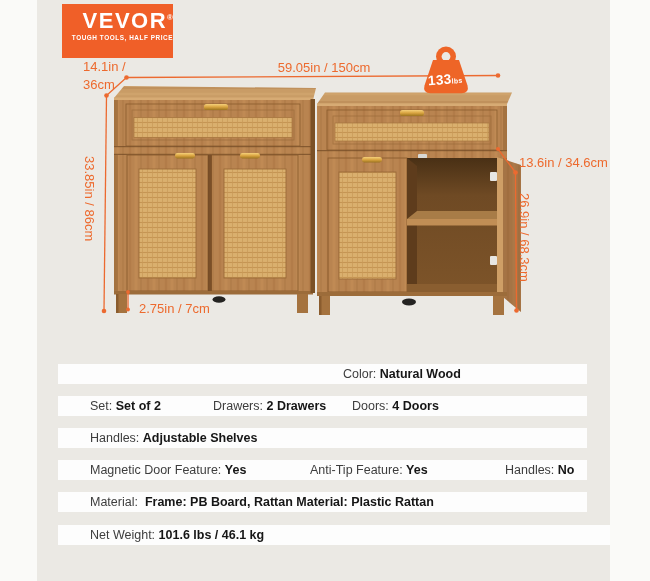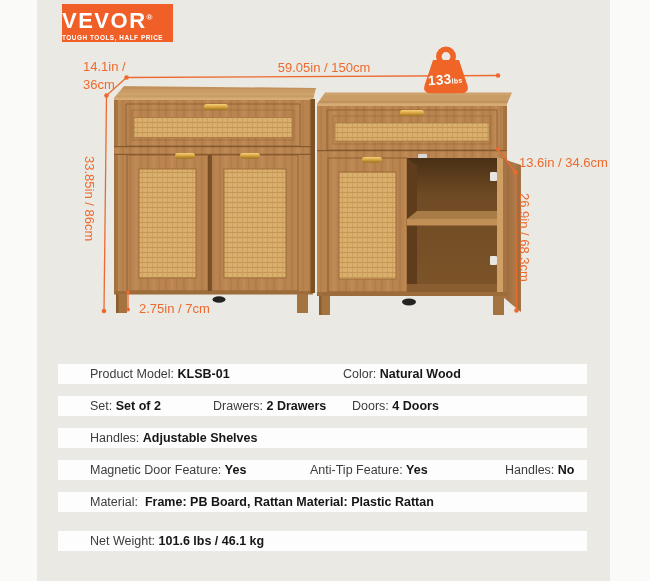--- a/index.html
+++ b/index.html
@@ -3,21 +3,21 @@
 <meta charset="utf-8">
 <style>
   html,body{margin:0;padding:0;}
   body{
     width:650px;height:581px;position:relative;overflow:hidden;
     background:#fafaf8;
     font-family:"Liberation Sans", sans-serif;
   }
   .panel{position:absolute;left:37px;top:0;width:573px;height:581px;background:#ebe9e4;}
   
-  .logo{position:absolute;left:62px;top:4px;width:111px;height:38px;background:#f05f28;color:#fff;text-align:left;}
+  .logo{position:absolute;left:62px;top:4px;width:111px;height:54px;background:#f05f28;color:#fff;text-align:right;}
   .logo-name{font-size:22px;font-weight:bold;letter-spacing:1.5px;line-height:24px;margin-top:2px;}
   .reg{font-size:8px;vertical-align:super;letter-spacing:0;}
   .logo-tagline{font-size:6.4px;font-weight:bold;letter-spacing:0.55px;margin-top:1px;}
   
   svg.illu{position:absolute;left:0;top:0;width:650px;height:581px;}
   
   .dim{position:absolute;color:#ed6a2e;font-size:13px;line-height:1.4;white-space:nowrap;}
   .dim-rot{transform-origin:0 0;transform:rotate(90deg);}
   #dim-width{left:259px;top:59px;width:130px;text-align:center;}
   #dim-depth{left:83px;top:58px;}
@@ -175,35 +175,34 @@
 <div class="dim" id="dim-width">59.05in / 150cm</div>
 <div class="dim dim-rot" id="dim-height">33.85in / 86cm</div>
 <div class="dim" id="dim-leg">2.75in / 7cm</div>
 <div class="dim" id="dim-inner-depth">13.6in / 34.6cm</div>
 <div class="dim dim-rot" id="dim-inner-height">26.9in / 68.3cm</div>
 
 <div class="badge-text"><span>133</span><span class="unit">lbs</span></div>
 
 <div class="spec-table" id="spec-table">
     <div class="spec-row" style="top: 0px;">
-      <span class="spec-cell" style="left: 32px;"><span class="lbl">Product Model: </span><span class="val">KLSB-01</span></span>
       <span class="spec-cell" style="left: 285px;"><span class="lbl">Color: </span><span class="val">Natural Wood</span></span>
     </div>
     <div class="spec-row" style="top: 32px;">
       <span class="spec-cell" style="left: 32px;"><span class="lbl">Set: </span><span class="val">Set of 2</span></span>
       <span class="spec-cell" style="left: 155px;"><span class="lbl">Drawers: </span><span class="val">2 Drawers</span></span>
       <span class="spec-cell" style="left: 294px;"><span class="lbl">Doors: </span><span class="val">4 Doors</span></span>
     </div>
     <div class="spec-row" style="top: 64px;">
       <span class="spec-cell" style="left: 32px;"><span class="lbl">Handles: </span><span class="val">Adjustable Shelves</span></span>
     </div>
     <div class="spec-row" style="top: 96px;">
       <span class="spec-cell" style="left: 32px;"><span class="lbl">Magnetic Door Feature: </span><span class="val">Yes</span></span>
       <span class="spec-cell" style="left: 252px;"><span class="lbl">Anti-Tip Feature: </span><span class="val">Yes</span></span>
       <span class="spec-cell" style="left: 399px; margin-left: 48px;"><span class="lbl">Handles: </span><span class="val">No</span></span>
     </div>
     <div class="spec-row" style="top: 128px;">
       <span class="spec-cell" style="left: 32px;"><span class="lbl">Material:  </span><span class="val">Frame: PB Board, Rattan Material: Plastic Rattan</span></span>
     </div>
-    <div class="spec-row" style="top: 167px;">
+    <div class="spec-row" style="top: 161px; padding-left: 23px;">
       <span class="spec-cell" style="left: 32px;"><span class="lbl">Net Weight: </span><span class="val">101.6 lbs / 46.1 kg</span></span>
     </div>
   </div>
 
 </body></html>

